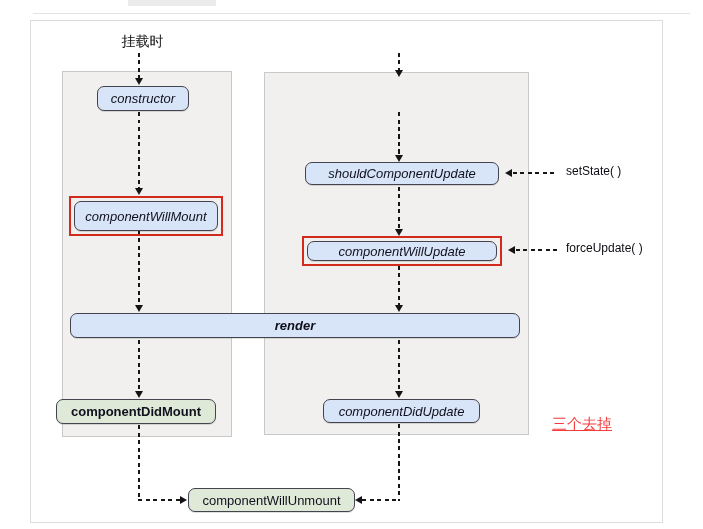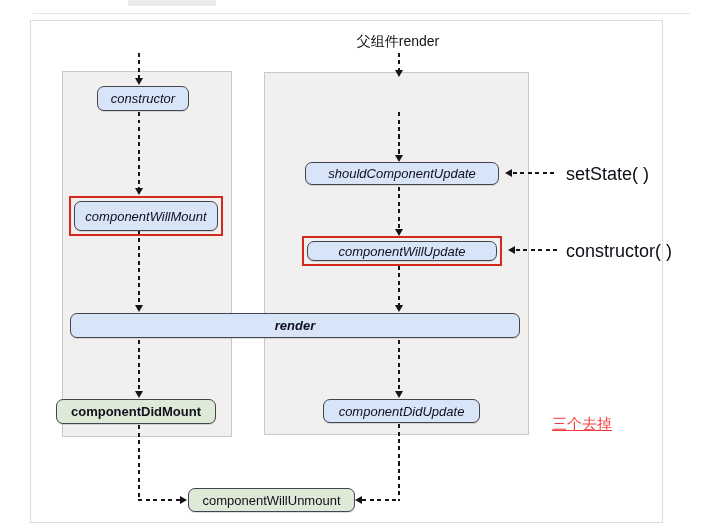--- a/index.html
+++ b/index.html
@@ -25,34 +25,34 @@
   .redwrap{
     border:2px solid var(--highlight-red);padding:3px;box-sizing:border-box;
     display:flex;align-items:stretch;
   }
   .redwrap .node{flex:1;height:auto;}
   .vdash{width:2px;background:repeating-linear-gradient(180deg,#161616 0 4px,transparent 4px 7.5px);}
   .hdash{height:2px;background:repeating-linear-gradient(90deg,#161616 0 4px,transparent 4px 7.5px);}
   .ah-down{width:0;height:0;border-left:4px solid transparent;border-right:4px solid transparent;border-top:7px solid #141414;}
   .ah-left{width:0;height:0;border-top:4px solid transparent;border-bottom:4px solid transparent;border-right:7px solid #141414;}
   .ah-right{width:0;height:0;border-top:4px solid transparent;border-bottom:4px solid transparent;border-left:7px solid #141414;}
-  .call-label{font-size:18px;color:#0c0c14;white-space:nowrap;}
+  .call-label{font-size:12px;color:#0c0c14;white-space:nowrap;}
   .red-note{font-size:15px;color:var(--note-red);white-space:nowrap;}
 </style>
 </head>
 <body>
 
 <div class="page">
 
   <div class="abs fragment-top" style="left:128px;top:0;width:88px;height:6px;"></div>
   <div class="abs divider" style="left:33px;top:13px;width:657px;height:1px;"></div>
 
   <div class="abs frame" style="left:30px;top:20px;width:631px;height:501px;"></div>
 
-  <div class="abs phase-label" style="left:348px;top:33px;width:100px;">父组件render</div>
+  <div class="abs phase-label" style="left:100px;top:33px;width:85px;">挂载时</div>
 
   <div class="abs panel" style="left:62px;top:71px;width:168px;height:364px;"></div>
   <div class="abs panel" style="left:264px;top:72px;width:263px;height:361px;"></div>
 
   <div class="abs vdash" style="left:138px;top:53px;height:25px;"></div>
   <div class="abs ah-down" style="left:135px;top:78px;"></div>
 
   <div class="abs vdash" style="left:138px;top:112px;height:76px;"></div>
   <div class="abs ah-down" style="left:135px;top:188px;"></div>
 
@@ -84,21 +84,21 @@
   <div class="abs vdash" style="left:398px;top:424px;height:77px;"></div>
   <div class="abs hdash" style="left:362px;top:499px;width:38px;"></div>
   <div class="abs ah-left" style="left:355px;top:496px;"></div>
 
   <div class="abs hdash" style="left:513px;top:172px;width:45px;"></div>
   <div class="abs ah-left" style="left:505px;top:169px;"></div>
   <div class="abs call-label" style="left:566px;top:164px;">setState( )</div>
 
   <div class="abs hdash" style="left:516px;top:249px;width:42px;"></div>
   <div class="abs ah-left" style="left:508px;top:246px;"></div>
-  <div class="abs call-label" style="left:566px;top:241px;">constructor( )</div>
+  <div class="abs call-label" style="left:566px;top:241px;">forceUpdate( )</div>
 
   <div class="abs node blue" style="left:97px;top:86px;width:92px;height:25px;">constructor</div>
 
   <div class="abs redwrap" style="left:69px;top:196px;width:154px;height:40px;">
     <div class="node blue">componentWillMount</div>
   </div>
 
   <div class="abs node green" style="left:56px;top:399px;width:160px;height:25px;font-weight:bold;">componentDidMount</div>
 
   <div class="abs node blue wide" style="left:70px;top:313px;width:450px;height:25px;">render</div>

